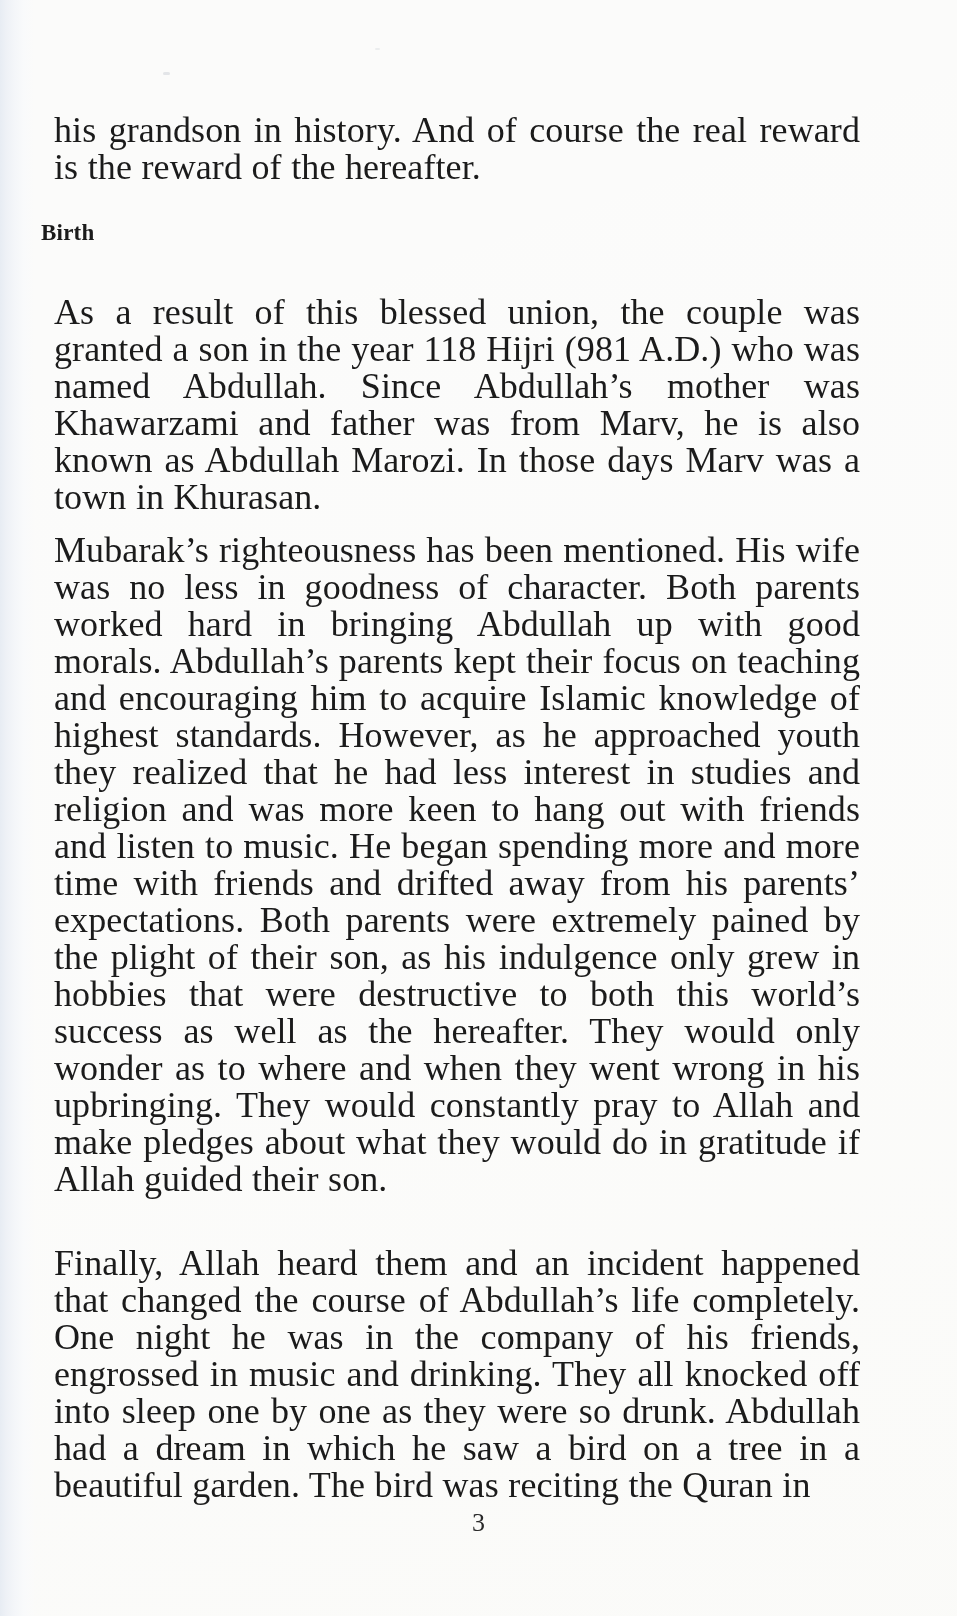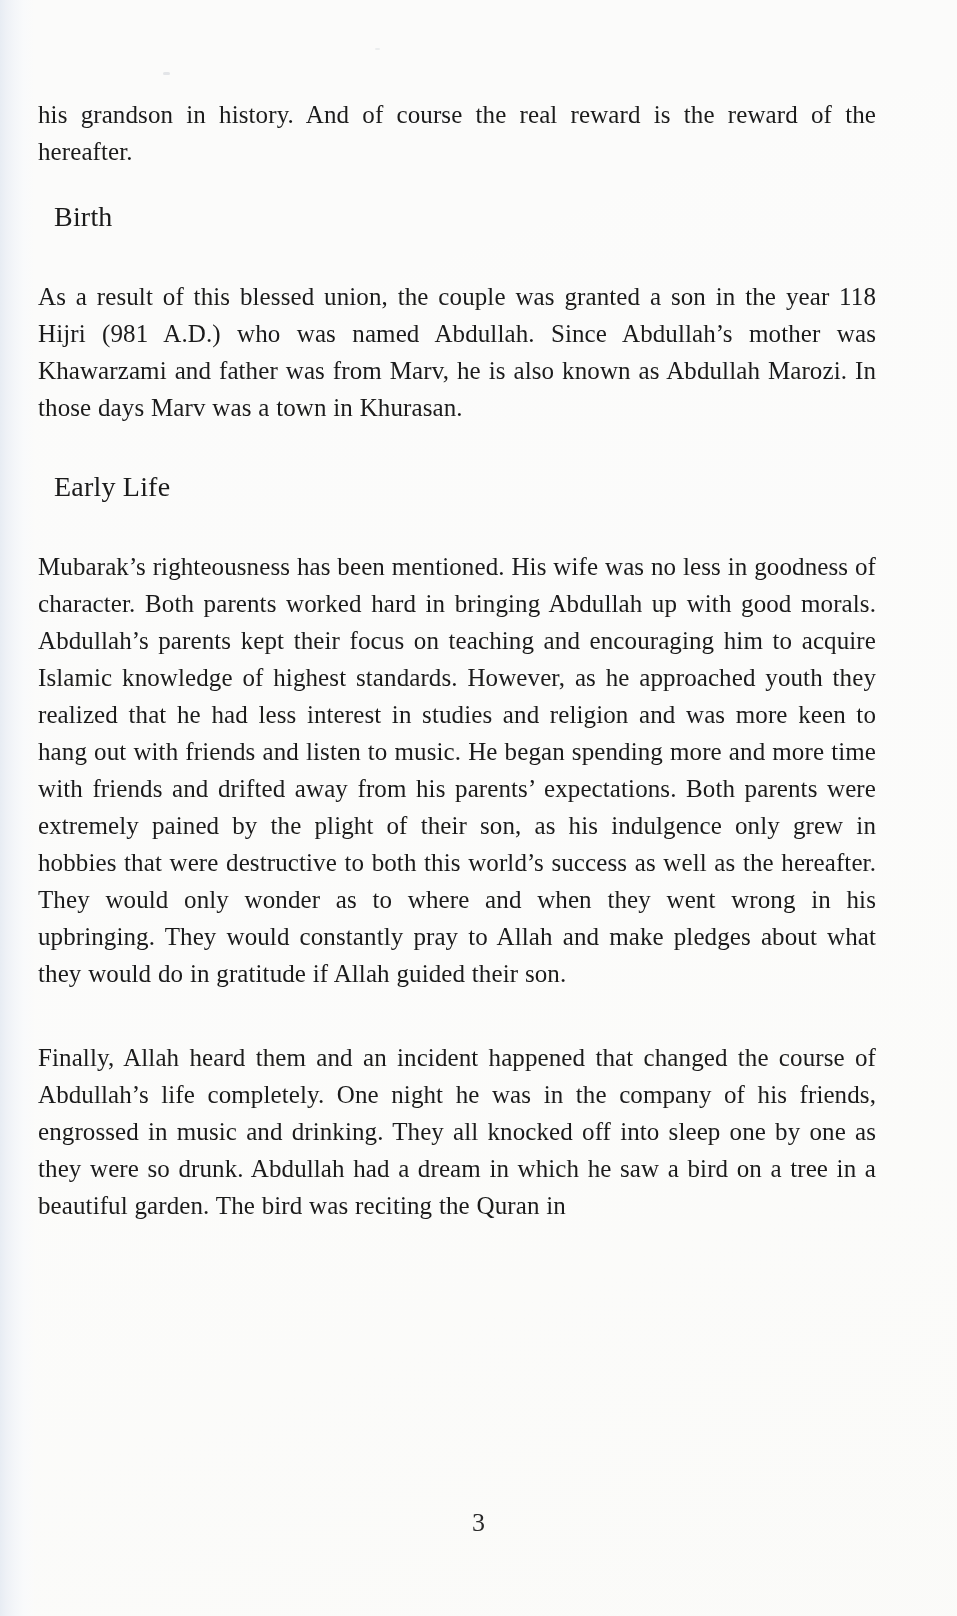--- a/index.html
+++ b/index.html
@@ -52,43 +52,43 @@
 
   .content {
     position: absolute;
     left: 38px;
     top: 96px;
     width: 838px;
     z-index: 3;
   }
 
   p.body-text {
-    margin: 0;
-    font-size: 25px;
+    margin: 16px;
+    font-size: 36px;
     line-height: 37px;
     text-align: justify;
     text-justify: inter-word;
     letter-spacing: 0.1px;
     word-spacing: 0.4px;
     font-family: Liberation Serif, serif;
   }
 
   p.body-text.gap-after {
     margin-bottom: 30px;
   }
 
   p.body-text.gap-large {
     margin-bottom: 47px;
   }
 
   h2.section-heading {
-    margin: 16px;
-    font-size: 28px;
+    margin: 3px;
+    font-size: 23px;
     line-height: 34px;
-    font-weight: normal;
+    font-weight: bold;
     letter-spacing: 0.2px;
   }
 
   h2.section-heading.before {
     margin-top: 44px;
   }
 
   h2.section-heading.after {
     margin-bottom: 44px;
   }
@@ -127,21 +127,20 @@
   <div class="scan-speck speck-b"></div>
 
   <div class="content">
 
     <p class="body-text gap-after">his grandson in history. And of course the real reward is the reward of the hereafter.</p>
 
     <h2 class="section-heading after">Birth</h2>
 
     <p class="body-text">As a result of this blessed union, the couple was granted a son in the year 118 Hijri (981 A.D.) who was named Abdullah. Since Abdullah’s mother was Khawarzami and father was from Marv, he is also known as Abdullah Marozi. In those days Marv was a town in Khurasan.</p>
 
-    <h2 class="section-heading before after">Early Life</h2>
 
     <p class="body-text gap-large">Mubarak’s righteousness has been mentioned. His wife was no less in goodness of character. Both parents worked hard in bringing Abdullah up with good morals. Abdullah’s parents kept their focus on teaching and encouraging him to acquire Islamic knowledge of highest standards. However, as he approached youth they realized that he had less interest in studies and religion and was more keen to hang out with friends and listen to music. He began spending more and more time with friends and drifted away from his parents’ expectations. Both parents were extremely pained by the plight of their son, as his indulgence only grew in hobbies that were destructive to both this world’s success as well as the hereafter. They would only wonder as to where and when they went wrong in his upbringing. They would constantly pray to Allah and make pledges about what they would do in gratitude if Allah guided their son.</p>
 
     <p class="body-text">Finally, Allah heard them and an incident happened that changed the course of Abdullah’s life completely. One night he was in the company of his friends, engrossed in music and drinking. They all knocked off into sleep one by one as they were so drunk. Abdullah had a dream in which he saw a bird on a tree in a beautiful garden. The bird was reciting the Quran in</p>
 
   </div>
 
   <div class="page-number">3</div>
 
 </div>

